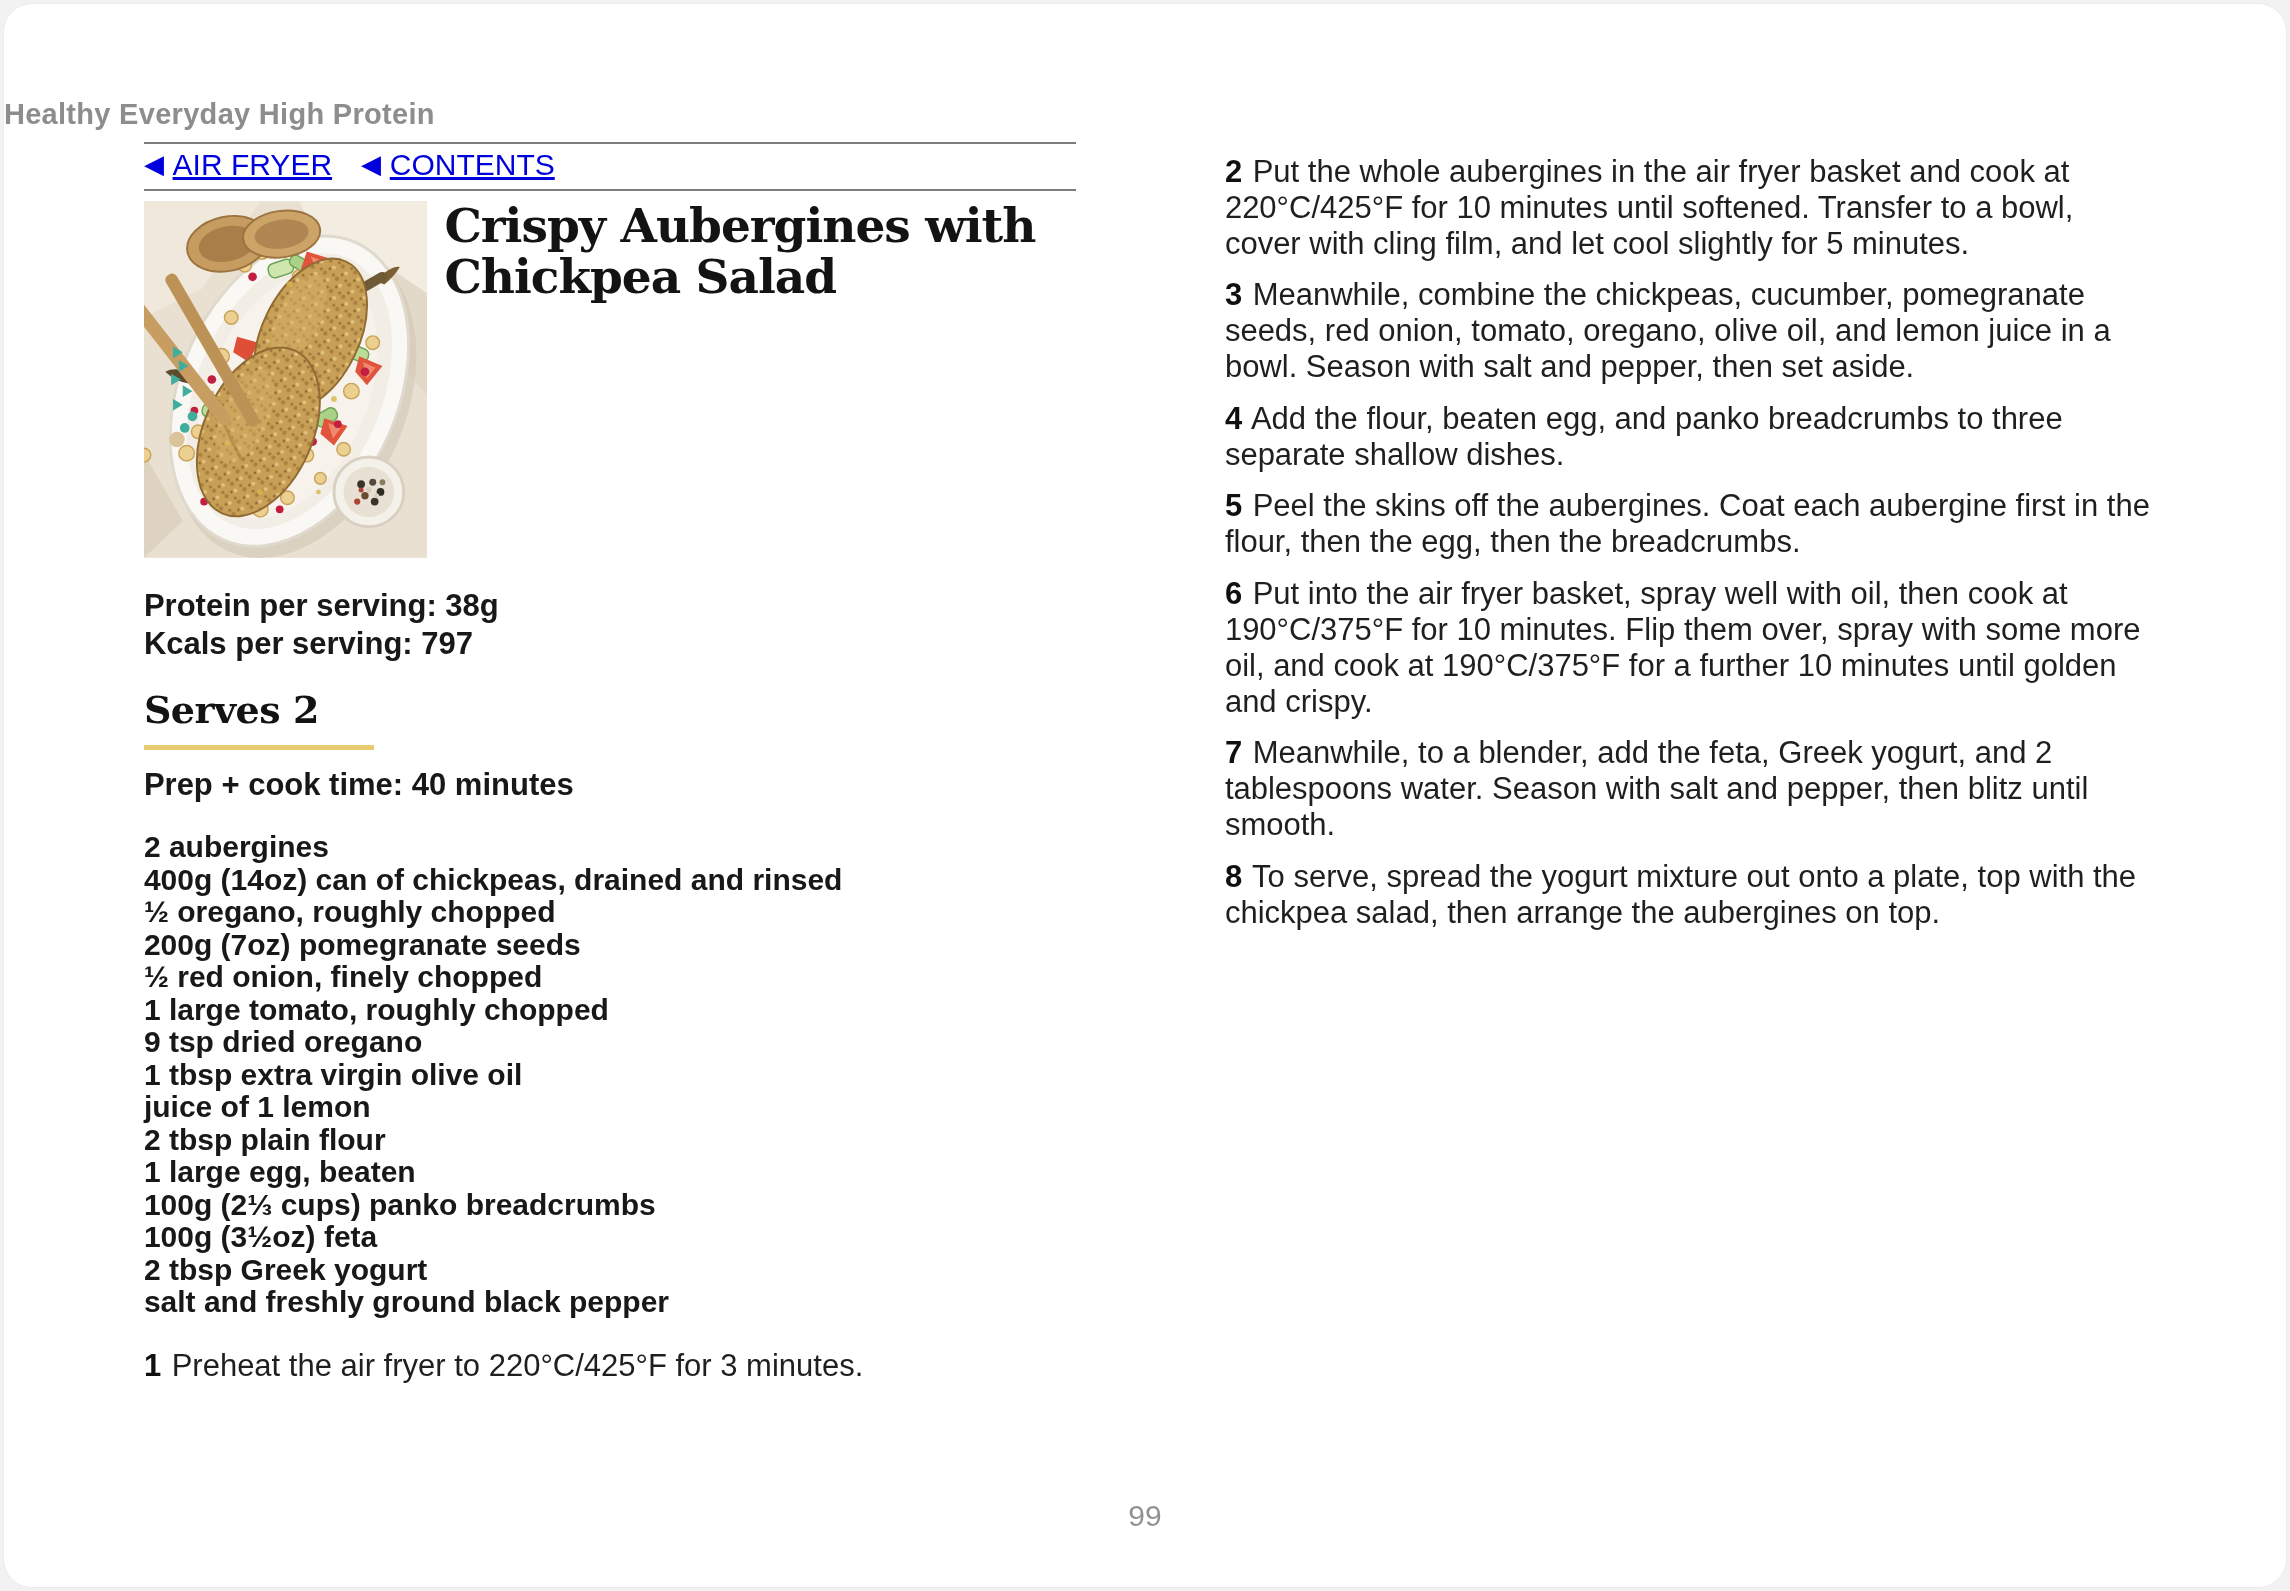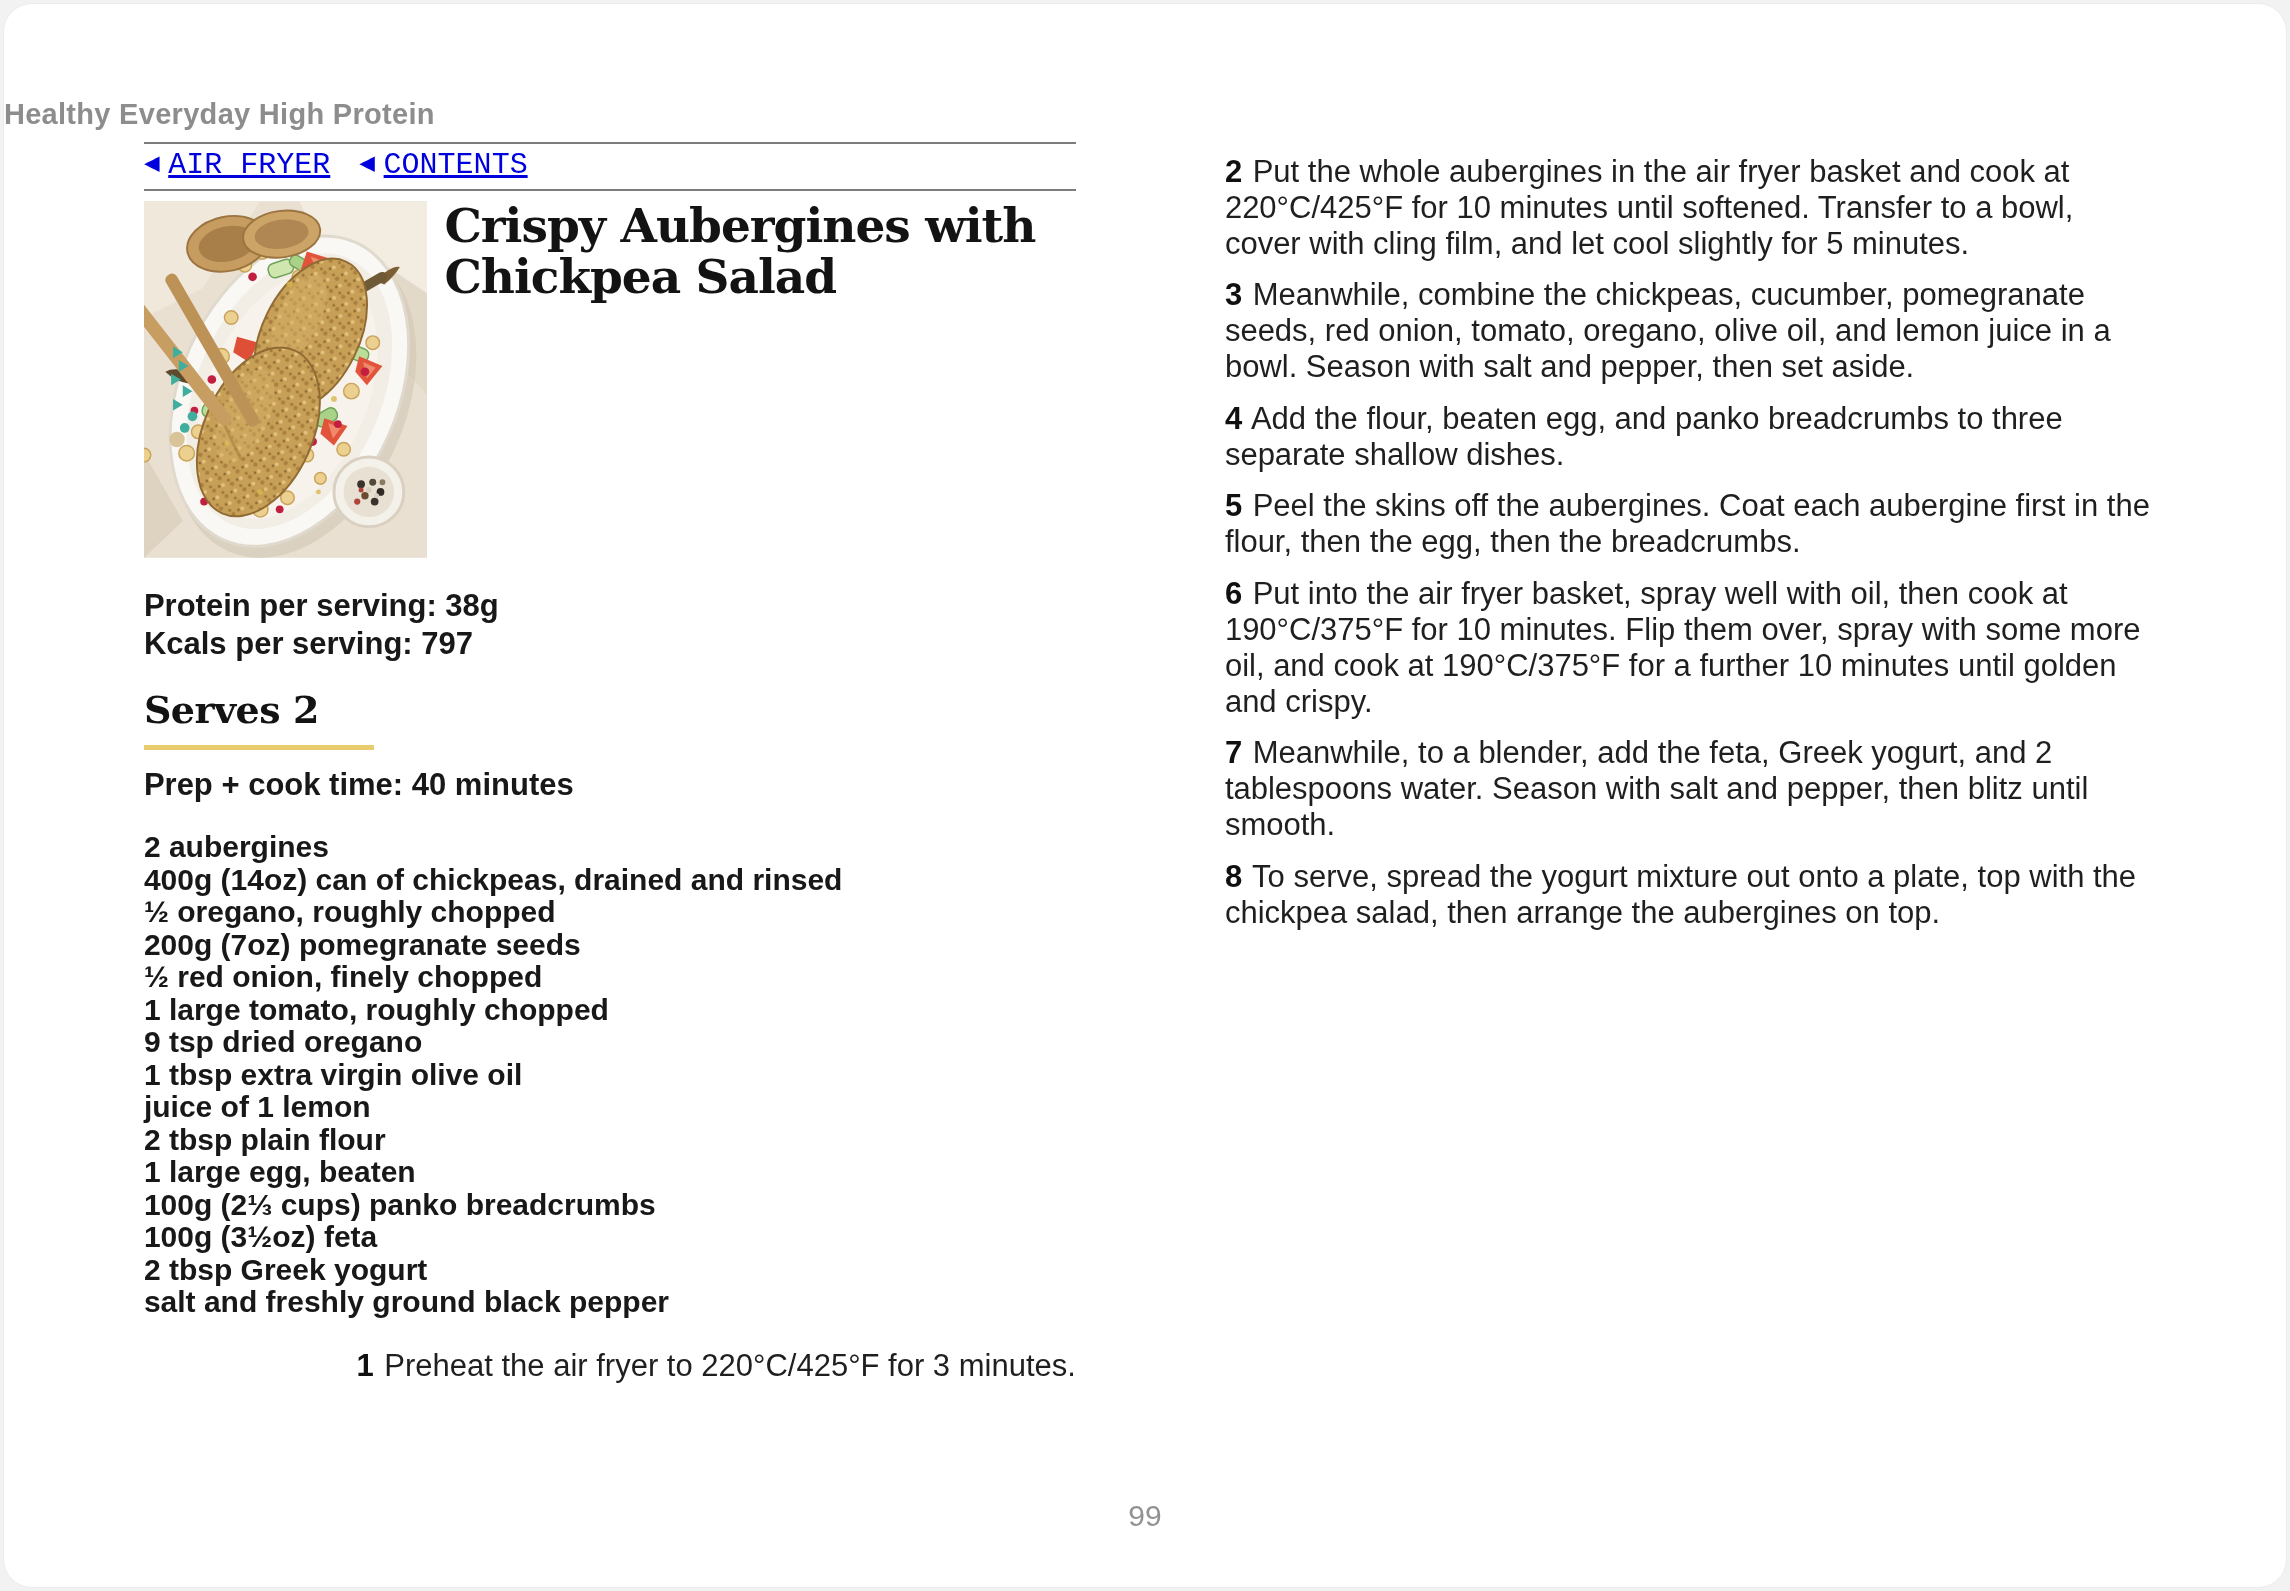--- a/index.html
+++ b/index.html
@@ -22,21 +22,21 @@
     color: #8d8d8d; letter-spacing: 0.3px;
   }
   
   .left-col {
     position: absolute; left: 140px; top: 138px; width: 932px;
   }
   .nav-bar {
     border-top: 2.9px solid #7d7d7d;
     border-bottom: 2.9px solid #7d7d7d;
     padding: 3.9px 0 6.8px 0;
-    font-family: Liberation Mono, monospace;
+    font-family: Liberation Sans, sans-serif;
     font-size: 30px;
     white-space: nowrap;
   }
   .tri {
     color: #0000dd; font-size: 26px;
     display: inline-block; margin-right: 8.7px;
     transform: translateY(-1.9px);
   }
   .nav-link {
     color: #0000dd; text-decoration: underline;
@@ -81,21 +81,21 @@
     margin-top: 28px;
     font-weight: bold; font-size: 30px; line-height: 32.5px;
     color: #181818;
   }
   .step {
     font-size: 31px; line-height: 36px;
     color: #1f1f1f; margin: 0 0 15.5px 0;
   }
   .step b { color: #101010; padding-right: 1.9px; }
   .step-one-holder { margin-top: 29px; }
-  .step-one-holder .step { margin-bottom: 0; text-align: right; }
+  .step-one-holder .step { margin-bottom: 0; }
   
   .right-col {
     position: absolute; left: 1221px; top: 150px; width: 928px;
   }
   
   .page-number {
     position: absolute; top: 1495px; left: 0; width: 100%;
     text-align: center;
     font-size: 30px; color: #929292;
   }

